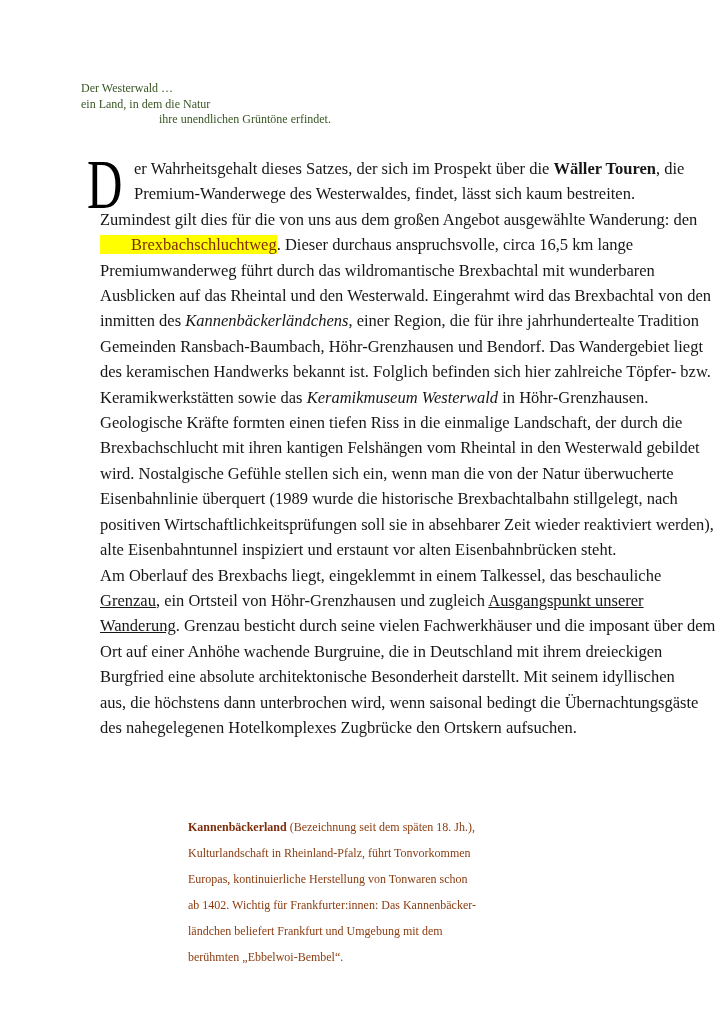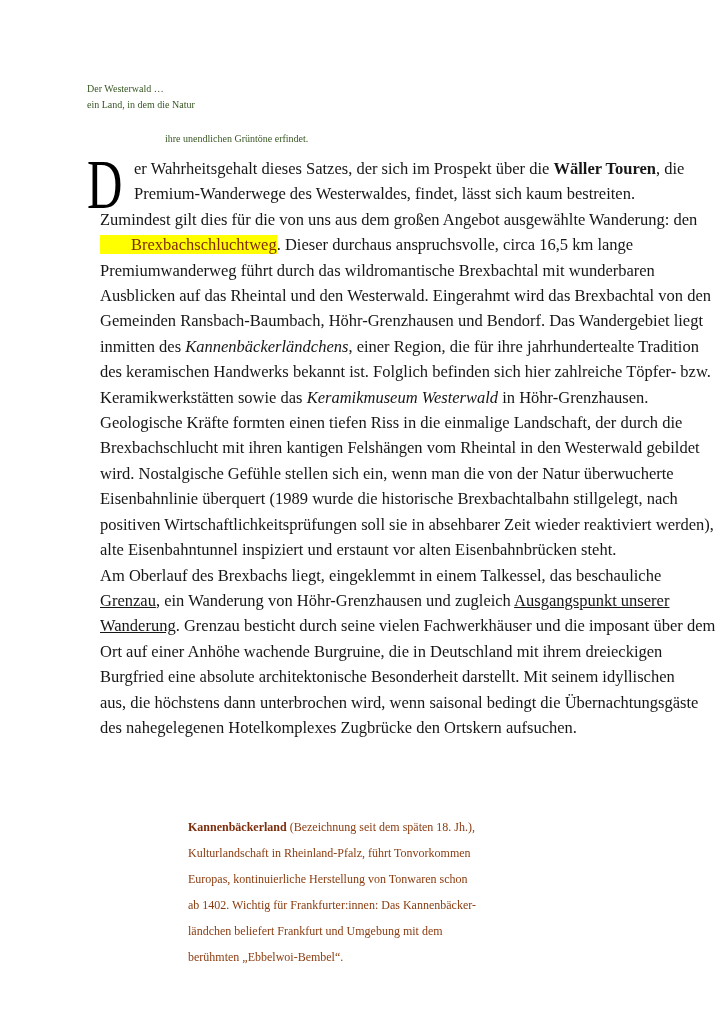--- a/index.html
+++ b/index.html
@@ -14,23 +14,23 @@
     background: #ffffff;
     font-family: "Liberation Serif", "DejaVu Serif", serif;
     overflow: hidden;
   }
   .line {
     white-space: nowrap;
   }
   
   .epigraph {
     position: absolute;
-    left: 87px;
+    left: 81px;
     top: 81px;
-    font-size: 10px;
+    font-size: 12px;
     line-height: 15.5px;
     font-family: Liberation Serif, serif;
   }
   
   .article {
     position: absolute;
     left: 87px;
     top: 156px;
     width: 560px;
     font-size: 16.5px;
@@ -63,44 +63,44 @@
   .infobox .seg-b {  }
 </style>
 </head>
 <body>
 
 <div class="page">
 
   <div class="epigraph" style="color: rgb(55, 86, 35);">
       <div class="line"><span>Der Westerwald …</span></div>
       <div class="line"><span>ein Land, in dem die Natur</span></div>
-      <div class="line" style="margin-left: 78px; margin-top: 19px;"><span>ihre unendlichen Grüntöne erfindet.</span></div>
+      <div class="line" style="margin-left: 78px;"><span>ihre unendlichen Grüntöne erfindet.</span></div>
     </div>
 
   <div class="article">
     <span class="drop-cap">D</span>
     <div style="color: rgb(22, 22, 22); margin-left: 13px;">
         <div class="line" style="margin-left: 34px;"><span>er Wahrheitsgehalt dieses Satzes, der sich im Prospekt über die </span><span class="seg-b">Wäller Touren</span><span>, die</span></div>
         <div class="line" style="margin-left: 34px;"><span>Premium-Wanderwege des Westerwaldes, findet, lässt sich kaum bestreiten.</span></div>
         <div class="line"><span>Zumindest gilt dies für die von uns aus dem großen Angebot ausgewählte Wanderung: den</span></div>
         <div class="line"><span class="seg-hl" style="background: rgb(255, 255, 0); color: rgb(127, 43, 0); padding-left: 31px;">Brexbachschluchtweg</span><span>. Dieser durchaus anspruchsvolle, circa 16,5 km lange</span></div>
         <div class="line"><span>Premiumwanderweg führt durch das wildromantische Brexbachtal mit wunderbaren</span></div>
         <div class="line"><span>Ausblicken auf das Rheintal und den Westerwald. Eingerahmt wird das Brexbachtal von den</span></div>
+        <div class="line"><span>inmitten des </span><span class="seg-i">Kannenbäckerländchens</span><span>, einer Region, die für ihre jahrhundertealte Tradition</span></div>
         <div class="line"><span>Gemeinden Ransbach-Baumbach, Höhr-Grenzhausen und Bendorf. Das Wandergebiet liegt</span></div>
-        <div class="line"><span>inmitten des </span><span class="seg-i">Kannenbäckerländchens</span><span>, einer Region, die für ihre jahrhundertealte Tradition</span></div>
         <div class="line"><span>des keramischen Handwerks bekannt ist. Folglich befinden sich hier zahlreiche Töpfer- bzw.</span></div>
         <div class="line"><span>Keramikwerkstätten sowie das </span><span class="seg-i">Keramikmuseum Westerwald</span><span> in Höhr-Grenzhausen.</span></div>
         <div class="line"><span>Geologische Kräfte formten einen tiefen Riss in die einmalige Landschaft, der durch die</span></div>
         <div class="line"><span>Brexbachschlucht mit ihren kantigen Felshängen vom Rheintal in den Westerwald gebildet</span></div>
         <div class="line"><span>wird. Nostalgische Gefühle stellen sich ein, wenn man die von der Natur überwucherte</span></div>
         <div class="line"><span>Eisenbahnlinie überquert (1989 wurde die historische Brexbachtalbahn stillgelegt, nach</span></div>
         <div class="line"><span>positiven Wirtschaftlichkeitsprüfungen soll sie in absehbarer Zeit wieder reaktiviert werden),</span></div>
         <div class="line"><span>alte Eisenbahntunnel inspiziert und erstaunt vor alten Eisenbahnbrücken steht.</span></div>
         <div class="line"><span>Am Oberlauf des Brexbachs liegt, eingeklemmt in einem Talkessel, das beschauliche</span></div>
-        <div class="line"><span class="seg-u">Grenzau</span><span>, ein Wanderung von Höhr-Grenzhausen und zugleich </span><span class="seg-u">Ausgangspunkt unserer</span></div>
+        <div class="line"><span class="seg-u">Grenzau</span><span>, ein Ortsteil von Höhr-Grenzhausen und zugleich </span><span class="seg-u">Ausgangspunkt unserer</span></div>
         <div class="line"><span class="seg-u">Wanderung</span><span>. Grenzau besticht durch seine vielen Fachwerkhäuser und die imposant über dem</span></div>
         <div class="line"><span>Ort auf einer Anhöhe wachende Burgruine, die in Deutschland mit ihrem dreieckigen</span></div>
         <div class="line"><span>Burgfried eine absolute architektonische Besonderheit darstellt. Mit seinem idyllischen</span></div>
         <div class="line"><span>aus, die höchstens dann unterbrochen wird, wenn saisonal bedingt die Übernachtungsgäste</span></div>
         <div class="line"><span>des nahegelegenen Hotelkomplexes Zugbrücke den Ortskern aufsuchen.</span></div>
       </div>
   </div>
 
   <div class="infobox" style="color: rgb(138, 60, 16);">
       <div class="line"><span class="seg-b" style="color: rgb(123, 45, 11);">Kannenbäckerland</span><span> (Bezeichnung seit dem späten 18. Jh.),</span></div>

